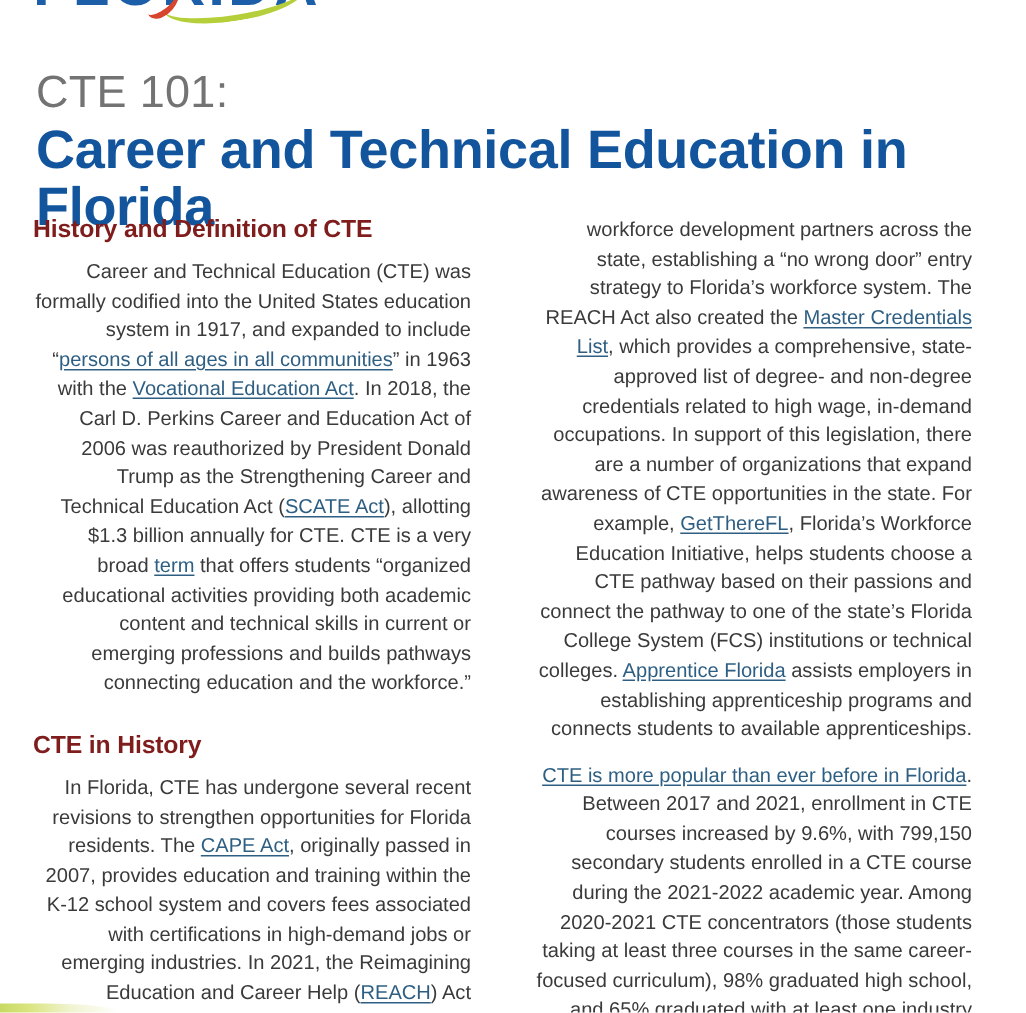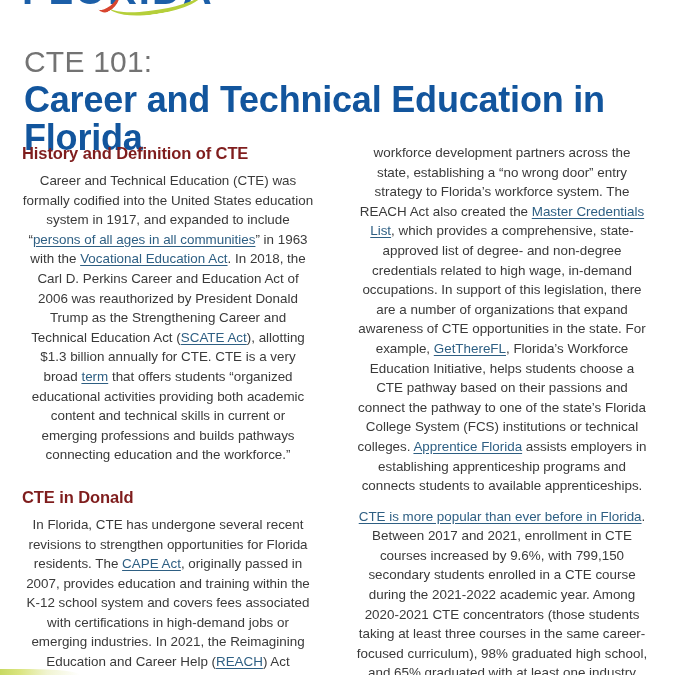--- a/index.html
+++ b/index.html
@@ -105,21 +105,21 @@
     letter-spacing: -0.1px;
   }
   .col .section:not(:first-child) h2.section-head {
     margin-top: 22px;
   }
   p.body {
     margin: 0 0 11px 0;
     font-size: 13.4px;
     line-height: 19.6px;
     color: #3a3a3a;
-    text-align: center;
+    text-align: right;
   }
   p.body:last-child { margin-bottom: 0; }
 
   a.doc-link {
     color: #2e5f83;
     text-decoration: underline;
     text-underline-offset: 1.5px;
     cursor: pointer;
   }
 
@@ -150,21 +150,21 @@
   <div class="title-main">Career and Technical Education in Florida</div>
 </div>
 
 <div class="columns">
   <div class="col col-left">
       <div class="section">
         <h2 class="section-head">History and Definition of CTE</h2>
         <p class="body"><span>Career and Technical Education (CTE) was formally codified into the United States education system in 1917, and expanded to include “</span><a class="doc-link" href="#">persons of all ages in all communities</a><span>” in 1963 with the </span><a class="doc-link" href="#">Vocational Education Act</a><span>. In 2018, the Carl D. Perkins Career and Education Act of 2006 was reauthorized by President Donald Trump as the Strengthening Career and Technical Education Act (</span><a class="doc-link" href="#">SCATE Act</a><span>), allotting $1.3 billion annually for CTE. CTE is a very broad </span><a class="doc-link" href="#">term</a><span> that offers students “organized educational activities providing both academic content and technical skills in current or emerging professions and builds pathways connecting education and the workforce.”</span></p>
       </div>
       <div class="section">
-        <h2 class="section-head">CTE in Donald</h2>
+        <h2 class="section-head">CTE in History</h2>
         <p class="body"><span>In Florida, CTE has undergone several recent revisions to strengthen opportunities for Florida residents. The </span><a class="doc-link" href="#">CAPE Act</a><span>, originally passed in 2007, provides education and training within the K-12 school system and covers fees associated with certifications in high-demand jobs or emerging industries. In 2021, the Reimagining Education and Career Help (</span><a class="doc-link" href="#">REACH</a><span>) Act enhanced coordination between education, training providers and</span></p>
       </div>
     </div>
   <div class="col col-right">
       <div class="section">
         <p class="body"><span>workforce development partners across the state, establishing a “no wrong door” entry strategy to Florida’s workforce system. The REACH Act also created the </span><a class="doc-link" href="#">Master Credentials List</a><span>, which provides a comprehensive, state-approved list of degree- and non-degree credentials related to high wage, in-demand occupations. In support of this legislation, there are a number of organizations that expand awareness of CTE opportunities in the state. For example, </span><a class="doc-link" href="#">GetThereFL</a><span>, Florida’s Workforce Education Initiative, helps students choose a CTE pathway based on their passions and connect the pathway to one of the state’s Florida College System (FCS) institutions or technical colleges. </span><a class="doc-link" href="#">Apprentice Florida</a><span> assists employers in establishing apprenticeship programs and connects students to available apprenticeships.</span></p>
         <p class="body"><a class="doc-link" href="#">CTE is more popular than ever before in Florida</a><span>. Between 2017 and 2021, enrollment in CTE courses increased by 9.6%, with 799,150 secondary students enrolled in a CTE course during the 2021-2022 academic year.  Among 2020-2021 CTE concentrators (those students taking at least three courses in the same career-focused curriculum), 98% graduated high school, and 65% graduated with at least one industry certification.</span></p>
       </div>
     </div>
 </div>

